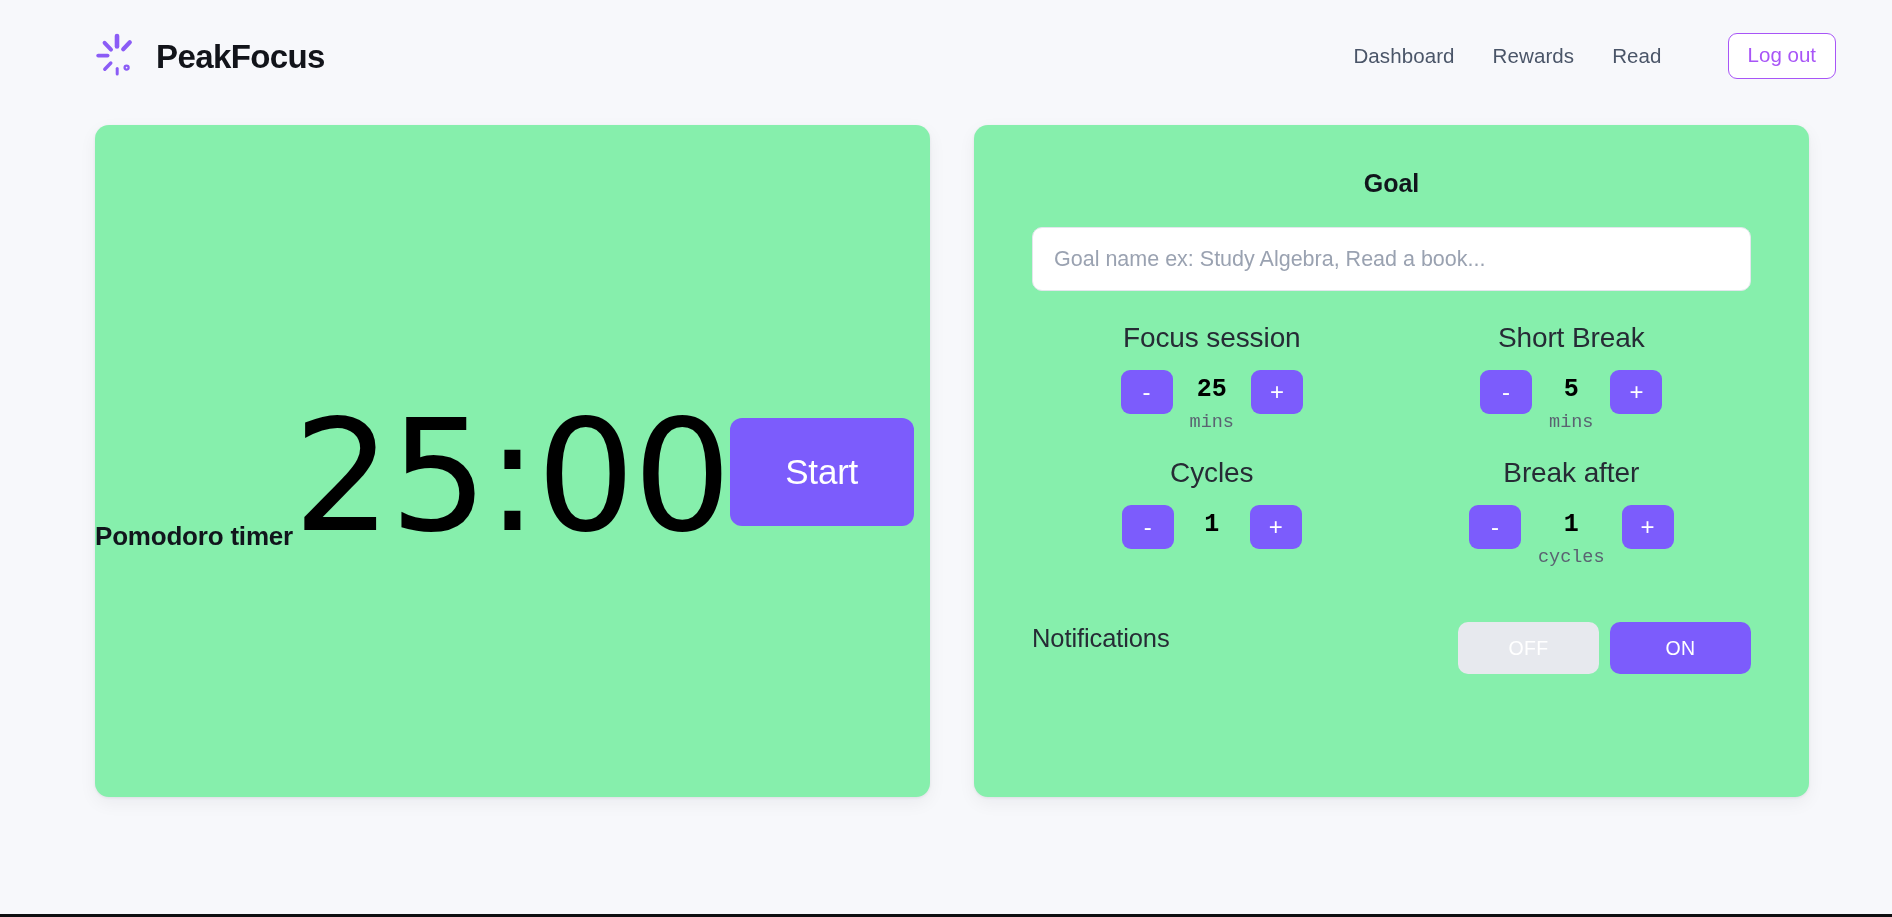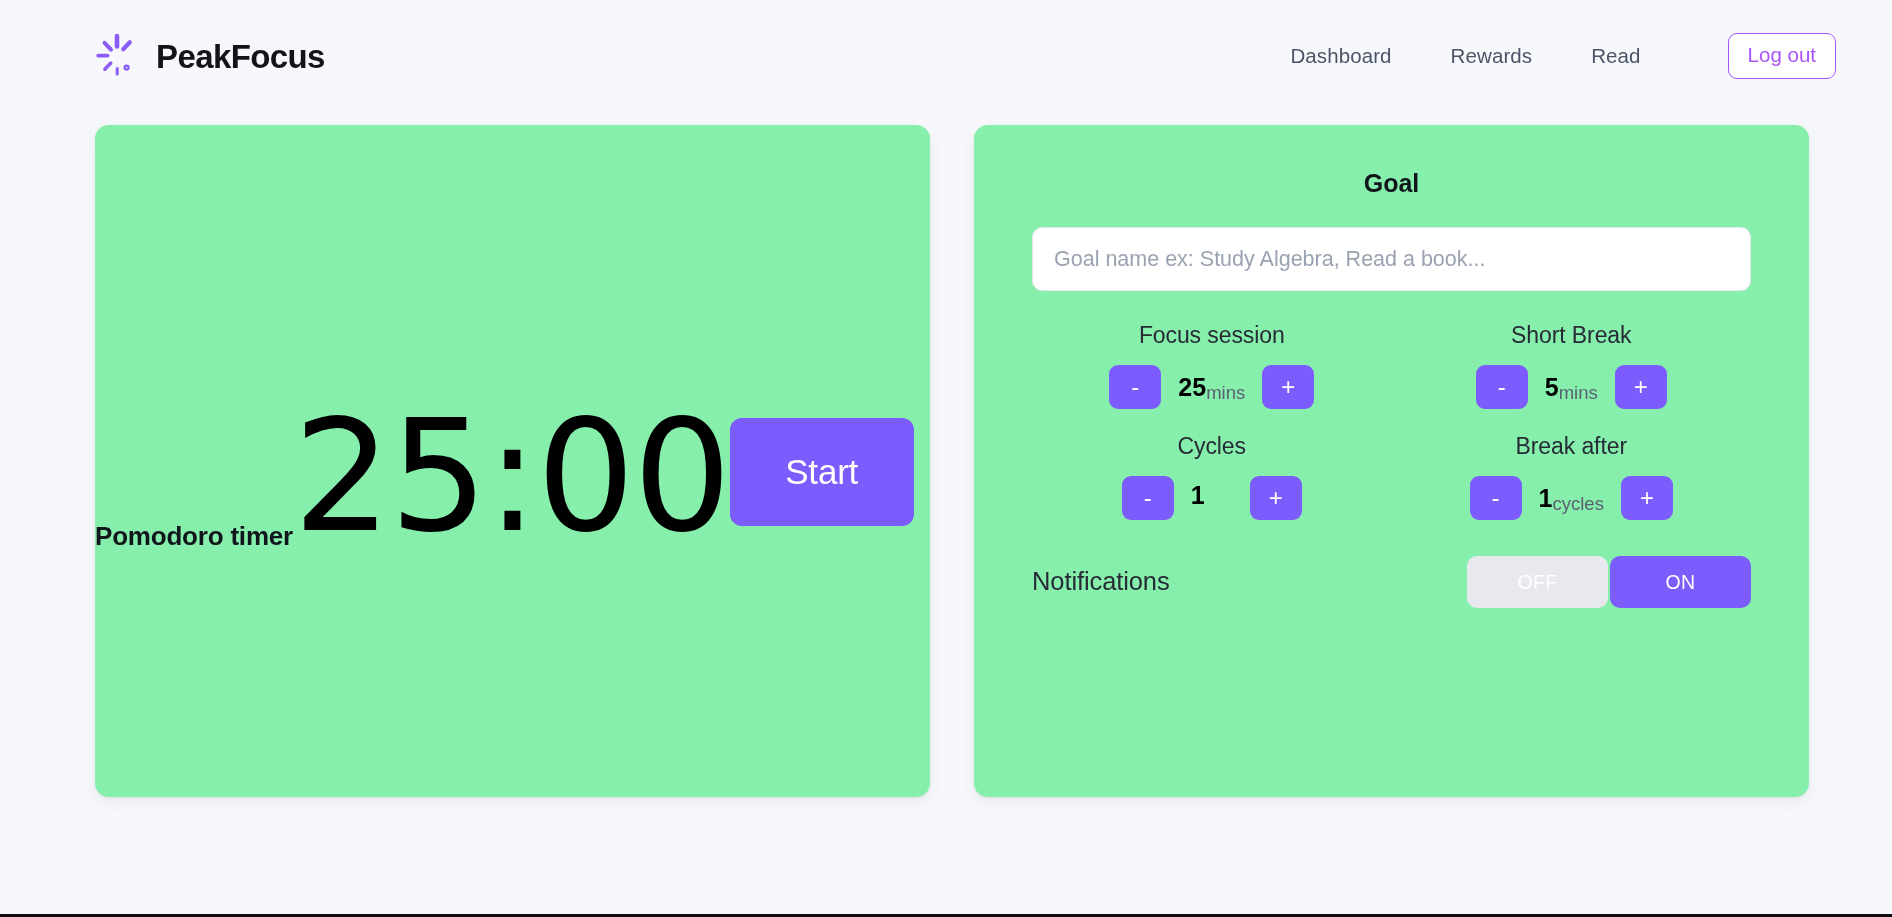--- a/index.html
+++ b/index.html
@@ -46,21 +46,21 @@
     font-weight: 700;
     letter-spacing: -0.6px;
     color: #12141a;
     line-height: 1;
   }
 
   .nav {
     margin-left: auto;
     display: flex;
     align-items: center;
-    gap: 59px;
+    gap: 38px;
   }
 
   .nav-link {
     font-size: 20.5px;
     color: #4a5568;
     letter-spacing: 0.1px;
     text-decoration: none;
     cursor: pointer;
     white-space: nowrap;
     line-height: 1;
@@ -181,21 +181,21 @@
     row-gap: 26px;
   }
 
   .setting {
     display: flex;
     flex-direction: column;
     align-items: center;
   }
 
   .setting-label {
-    font-size: 23px;
+    font-size: 28px;
     color: #262b35;
     line-height: 1;
     letter-spacing: -0.1px;
   }
 
   .stepper {
     margin-top: 18px;
     display: flex;
     align-items: flex-start;
     gap: 17px;
@@ -215,23 +215,24 @@
     line-height: 1;
     cursor: pointer;
     display: flex;
     align-items: center;
     justify-content: center;
   }
 
   .step-value-wrap {
     min-width: 42px;
     display: flex;
-    flex-direction: row;
+    flex-direction: column;
     align-items: center;
     padding-top: 7px;
+    font-family: Liberation Mono, monospace;
   }
 
   .step-value {
     font-size: 25px;
     font-weight: 700;
     color: #000000;
     line-height: 1;
   }
 
   .step-unit {
@@ -251,21 +252,22 @@
   .notifications-label {
     font-size: 25.5px;
     color: #262b35;
     letter-spacing: -0.1px;
     line-height: 1;
   }
 
   .toggle-group {
     margin-left: auto;
     display: flex;
-    gap: 2px;
+    gap: 11px;
+    margin-top: 19px;
   }
 
   .toggle-btn {
     width: 141px;
     height: 52px;
     border: none;
     border-radius: 10px;
     font-family: inherit;
     font-size: 19.5px;
     letter-spacing: 0.4px;

